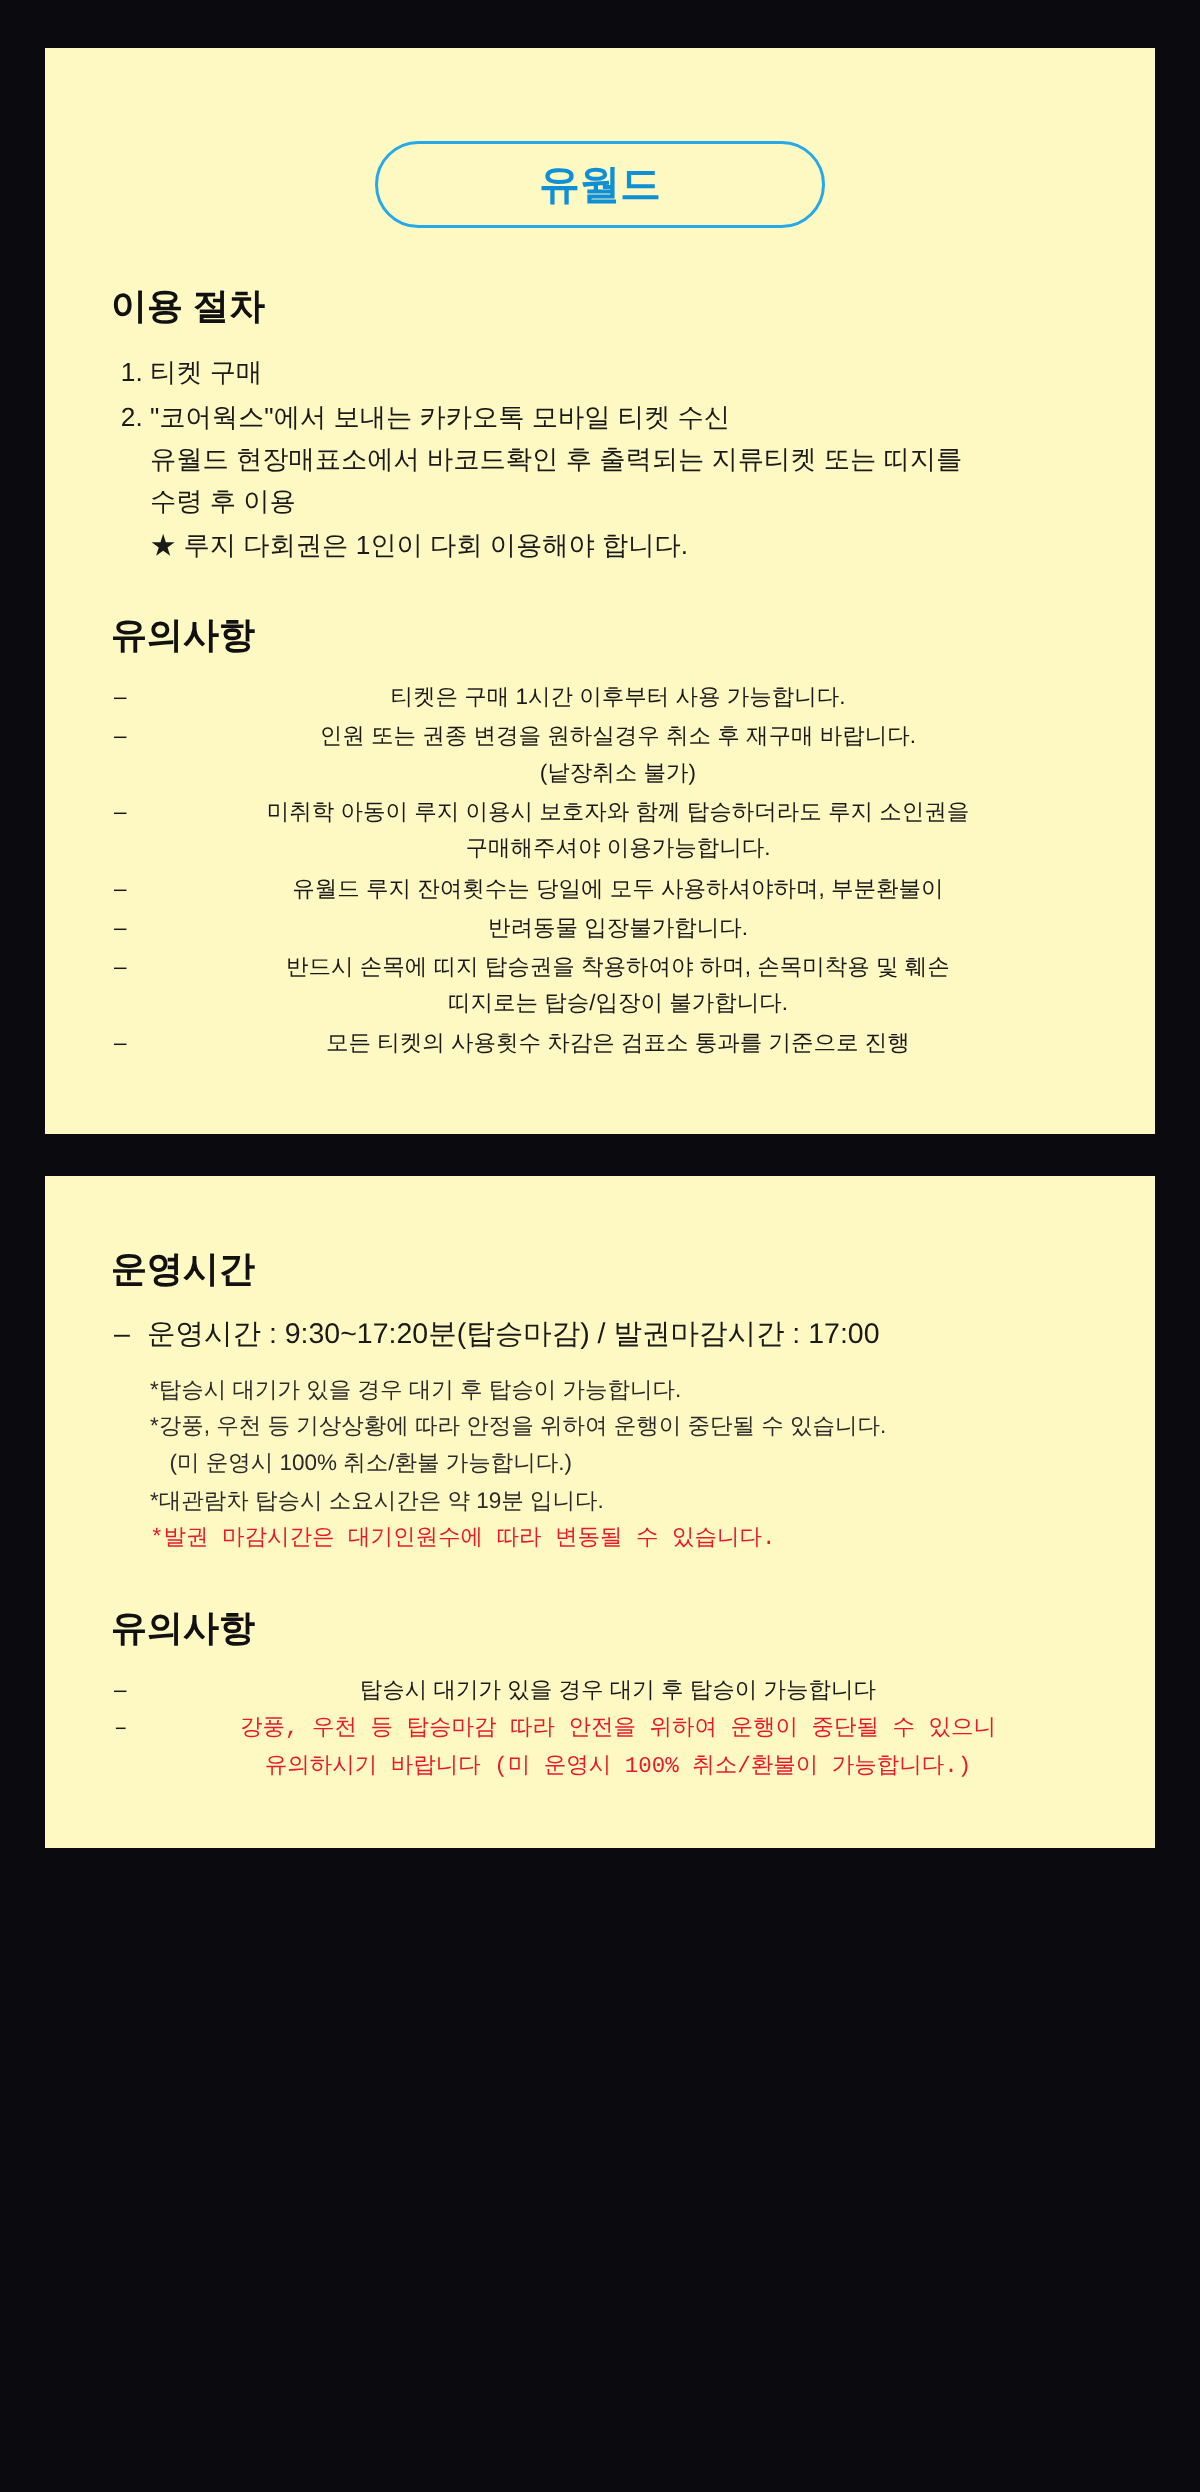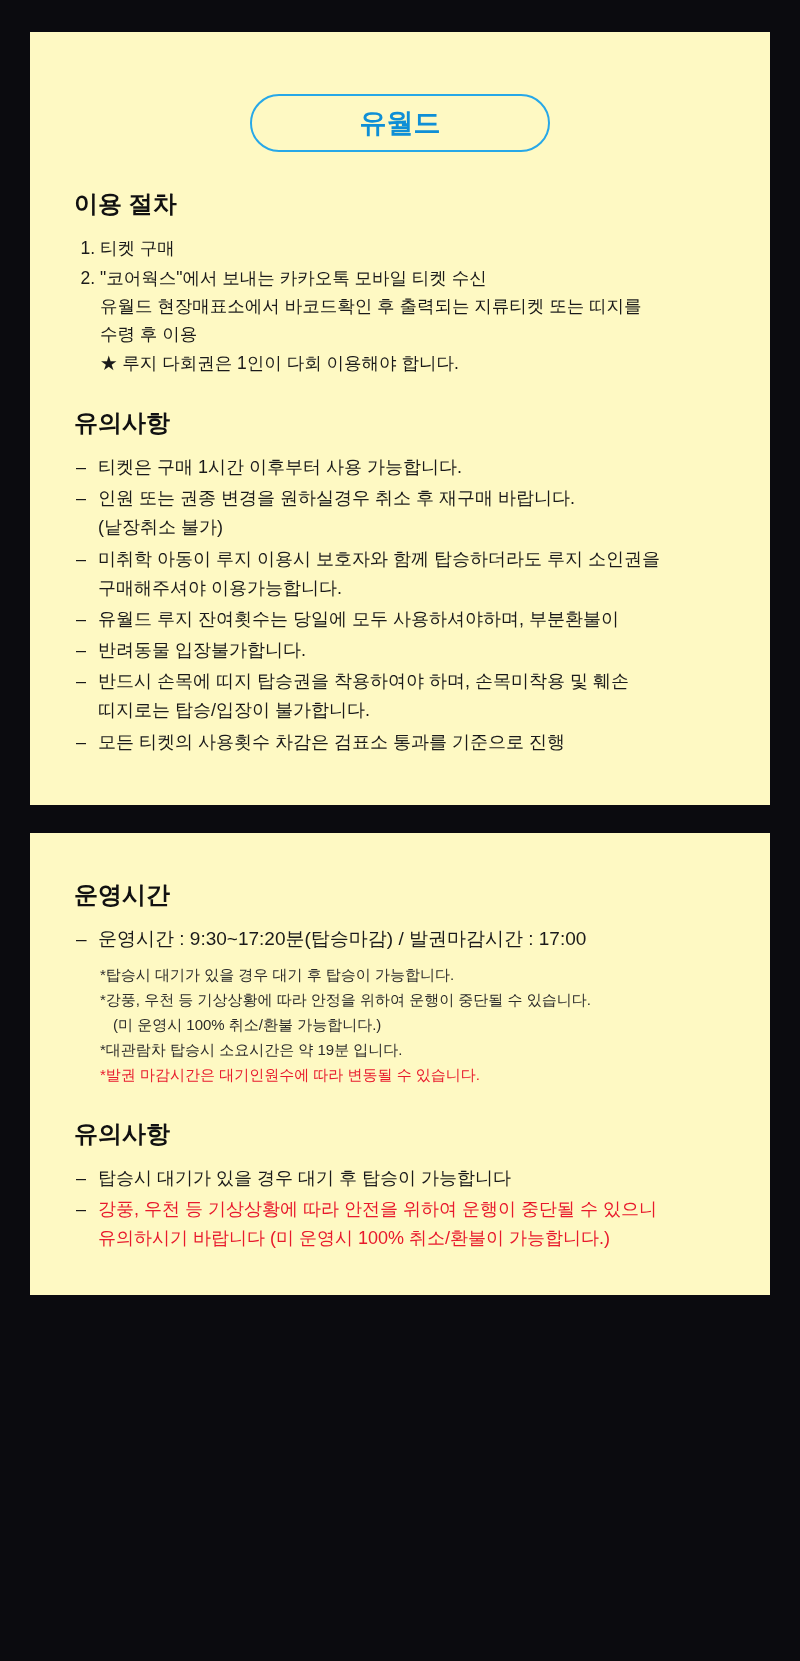--- a/index.html
+++ b/index.html
@@ -72,22 +72,23 @@
     line-height: 1.62;
   }
   ol.steps > li { margin-bottom: 1px; }
   .sub-lines { }
   .sub-lines div { }
   ul.dash {
     list-style: none;
     margin: 0;
     padding: 0;
     color: #1a1a1a;
-    font-size: 18px;
+    font-size: 15px;
     line-height: 1.62;
+    text-align: center;
   }
   ul.dash > li {
     position: relative;
     padding-left: 24px;
     margin-bottom: 2px;
   }
   ul.dash > li::before {
     content: "–";
     position: absolute;
     left: 2px;
@@ -96,21 +97,21 @@
   }
   .cont { display: block; }
   .notes {
     margin: 10px 0 0 26px;
     color: #2b2b2b;
     font-size: 15px;
     line-height: 1.66;
   }
   .notes .n { display: block; }
   .notes .n.indent { padding-left: 13px; }
-  .red { color: #e8192c; }
+  .red { color: #e8192c; font-family: Liberation Mono, monospace; }
   .b2 { margin-top: 14px; }
   .spacer-bottom { height: 6px; }
   .hours-line {
     color: #1a1a1a;
     font-size: 19px;
     line-height: 1.5;
     position: relative;
     padding-left: 24px;
   }
   .hours-line::before {
@@ -185,19 +186,19 @@
       <span class="n">*대관람차 탑승시 소요시간은 약 19분 입니다.</span>
       <span class="n red">*발권 마감시간은 대기인원수에 따라 변동될 수 있습니다.</span>
     </div>
 
     <h2 class="sec tight">유의사항</h2>
     <ul class="dash b2">
       <li>
         <span>탑승시 대기가 있을 경우 대기 후 탑승이 가능합니다</span>
       </li>
       <li class="red">
-        <span>강풍, 우천 등 기상상황에 따라 안전을 위하여 운행이 중단될 수 있으니</span>
+        <span>강풍, 우천 등 탑승마감 따라 안전을 위하여 운행이 중단될 수 있으니</span>
         <span class="cont">유의하시기 바랍니다 (미 운영시 100% 취소/환불이 가능합니다.)</span>
       </li>
     </ul>
   </div>
 
 </div>
 
 </body></html>

